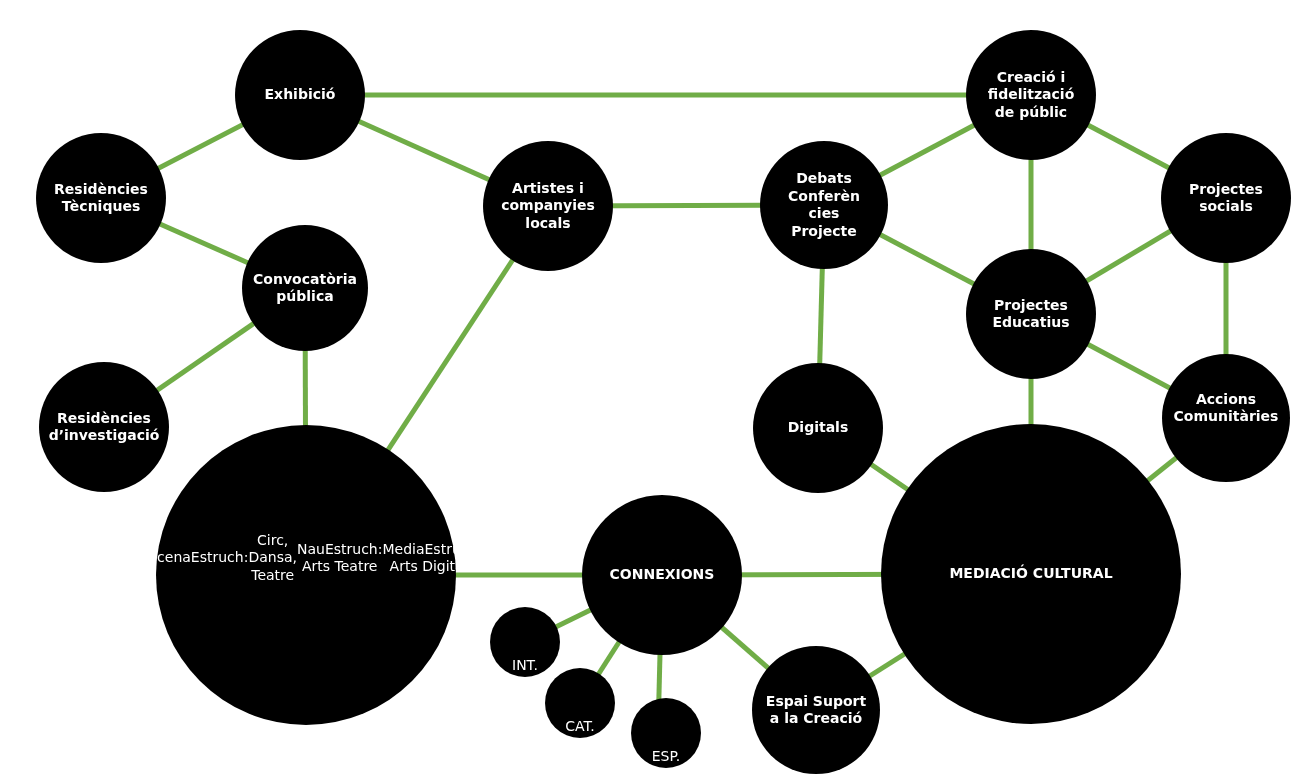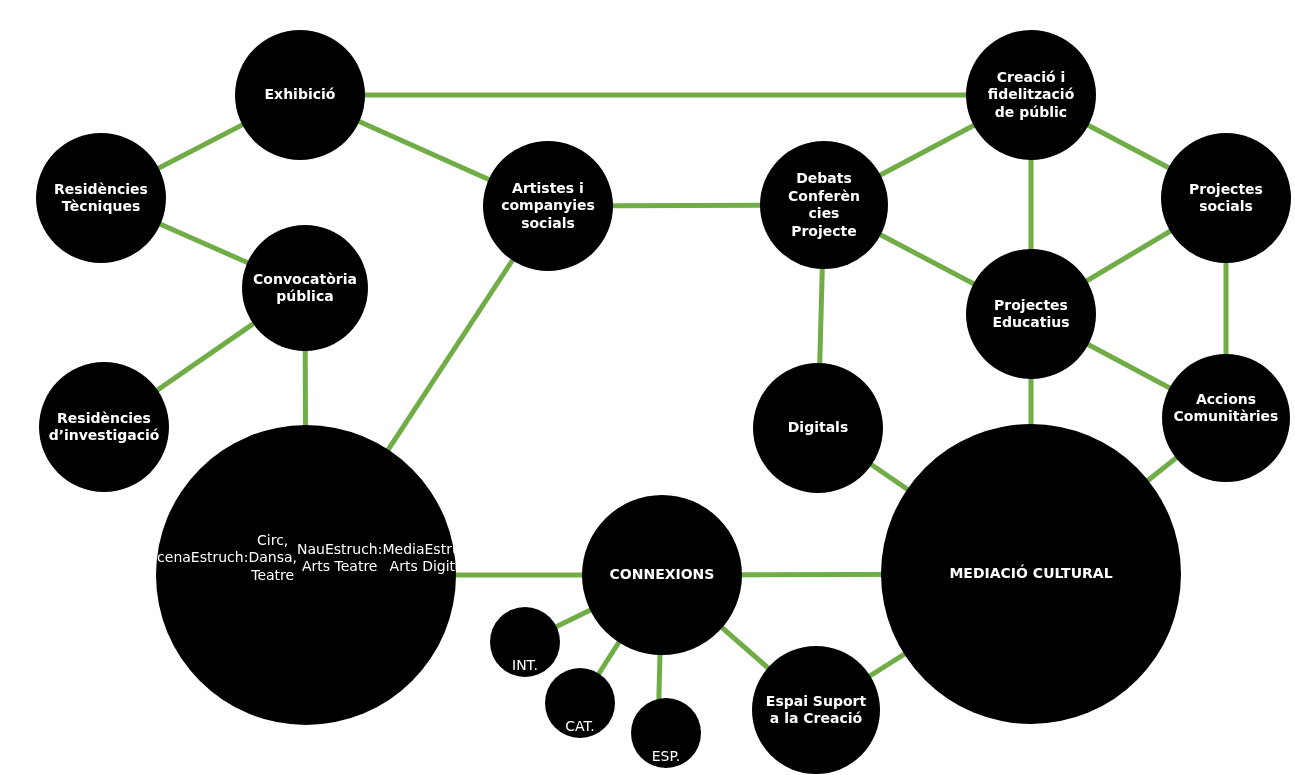--- a/index.html
+++ b/index.html
@@ -69,21 +69,21 @@
     <span class="lbl desc">EscenaEstruch:</span>
     <span class="lbl desc">Circ, Dansa, Teatre</span>
     <span class="lbl desc">NauEstruch: Arts Teatre</span>
     <span class="lbl desc">MediaEstruch: Arts Digitals</span>
     <span class="lbl desc">EstruchMusic: Música</span>
   </div>
 </div>
 <div class="node" style="left: 483px; top: 141px; width: 130px; height: 130px;">
   <span class="lbl">Artistes i
 companyies
-socials</span>
+locals</span>
 </div>
 <div class="node" style="left: 582px; top: 495px; width: 160px; height: 160px; text-align: right;">
   <span class="lbl">CONNEXIONS</span>
 </div>
 <div class="node" style="left: 490px; top: 607px; width: 70px; height: 70px;">
   <span class="lbl small">INT.</span>
 </div>
 <div class="node" style="left: 545px; top: 668px; width: 70px; height: 70px; text-align: center;">
   <span class="lbl small">CAT.</span>
 </div>

